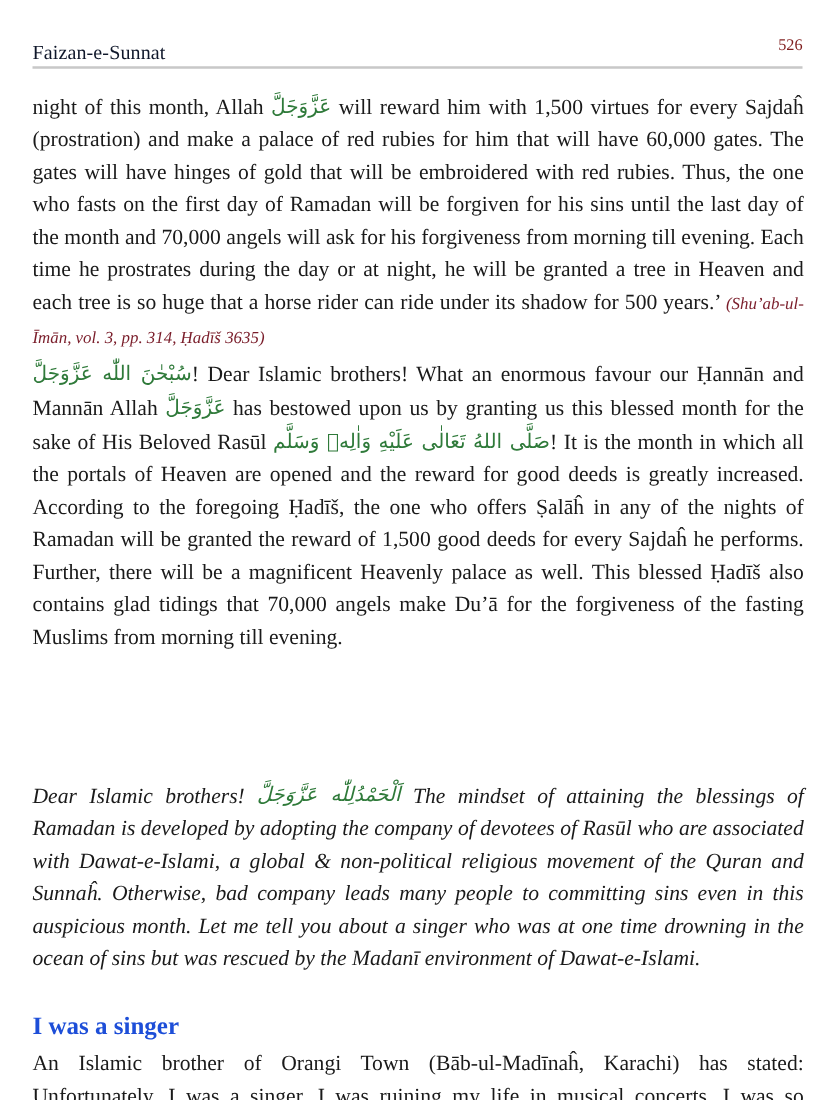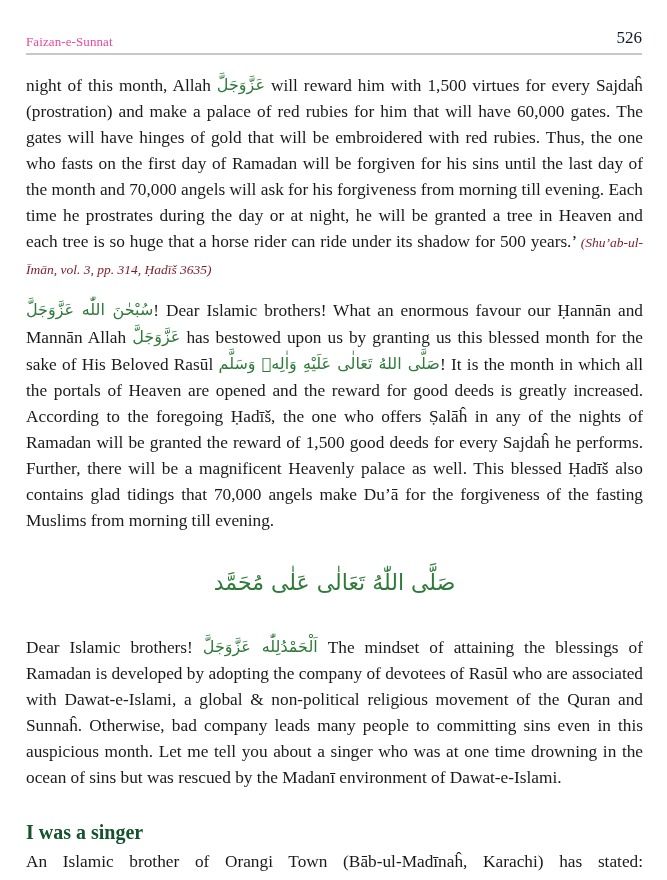--- a/index.html
+++ b/index.html
@@ -20,31 +20,31 @@
       left: 26px;
       right: 25px;
       top: 28px;
       height: 25px;
       border-bottom: 2px solid #c8c8c8;
     }
     .running-title {
       position: absolute;
       left: 0;
       top: 6px;
-      font-size: 13px;
-      color: #ec4899;
+      font-size: 16px;
+      color: #0f172a;
       font-family: "Liberation Serif", serif;
       letter-spacing: 0.1px;
     }
     .page-number {
       position: absolute;
       right: 0;
       top: 0;
-      font-size: 17px;
-      color: #0f172a;
+      font-size: 13px;
+      color: #7f1d1d;
     }
     .page-body {
       position: absolute;
       left: 26px;
       top: 72px;
       width: 617px;
     }
     p {
       margin: 0;
       font-size: 17.3px;
@@ -59,42 +59,42 @@
       direction: rtl;
       unicode-bidi: isolate;
       vertical-align: 1px;
     }
     .citation {
       color: #7a1d2a;
       font-style: italic;
       font-size: 13.5px;
     }
     .para-1 { }
-    .para-2 { margin-top: 14px; }
+    .para-2 { margin-top: 3px; }
     .salawat {
       margin-top: 20px;
       height: 56px;
       display: flex;
       justify-content: center;
       gap: 60px;
       align-items: center;
       direction: rtl;
     }
     .salawat span {
       color: #2f7a3a;
       font-family: "DejaVu Sans", sans-serif;
       font-size: 22px;
     }
-    .para-3 { margin-top: 24px; }
+    .para-3 { margin-top: 24px; font-style: italic; }
     .section-heading {
       margin: 28px 0 0 0;
       font-size: 20px;
       line-height: 26px;
       font-weight: bold;
-      color: #14532d;
+      color: #1d4ed8;
     }
     .para-4 { margin-top: 4px; }
   </style>
 </head>
 <body>
 
 <div class="running-header">
   <span class="running-title">Faizan-e-Sunnat</span>
   <span class="page-number">526</span>
 </div>
@@ -103,21 +103,20 @@
 
   <p class="para-1">
     <span>night of this month, Allah </span><span class="arabic-inline">عَزَّوَجَلَّ</span><span> will reward him with 1,500 virtues for every Sajdaĥ (prostration) and make a palace of red rubies for him that will have 60,000 gates. The gates will have hinges of gold that will be embroidered with red rubies. Thus, the one who fasts on the first day of Ramadan will be forgiven for his sins until the last day of the month and 70,000 angels will ask for his forgiveness from morning till evening. Each time he prostrates during the day or at night, he will be granted a tree in Heaven and each tree is so huge that a horse rider can ride under its shadow for 500 years.’ </span><span class="citation">(Shu’ab-ul-Īmān, vol. 3, pp. 314, Ḥadīš 3635)</span>
   </p>
 
   <p class="para-2">
     <span class="arabic-inline">سُبْحٰنَ اللّٰه عَزَّوَجَلَّ</span><span>! Dear Islamic brothers! What an enormous favour our Ḥannān and Mannān Allah </span><span class="arabic-inline">عَزَّوَجَلَّ</span><span> has bestowed upon us by granting us this blessed month for the sake of His Beloved Rasūl </span><span class="arabic-inline">صَلَّى اللهُ تَعَالٰى عَلَيْهِ وَاٰلِهٖ وَسَلَّم</span><span>! It is the month in which all the portals of Heaven are opened and the reward for good deeds is greatly increased. According to the foregoing Ḥadīš, the one who offers Ṣalāĥ in any of the nights of Ramadan will be granted the reward of 1,500 good deeds for every Sajdaĥ he performs. Further, there will be a magnificent Heavenly palace as well. This blessed Ḥadīš also contains glad tidings that 70,000 angels make Du’ā for the forgiveness of the fasting Muslims from morning till evening.</span>
   </p>
 
   <div class="salawat">
-    <span>صَلَّى اللّٰهُ تَعَالٰى عَلٰى مُحَمَّد</span>
   </div>
 
   <p class="para-3">
     <span>Dear Islamic brothers! </span><span class="arabic-inline">اَلْحَمْدُلِلّٰه عَزَّوَجَلَّ</span><span> The mindset of attaining the blessings of Ramadan is developed by adopting the company of devotees of Rasūl who are associated with Dawat-e-Islami, a global &amp; non-political religious movement of the Quran and Sunnaĥ. Otherwise, bad company leads many people to committing sins even in this auspicious month. Let me tell you about a singer who was at one time drowning in the ocean of sins but was rescued by the Madanī environment of Dawat-e-Islami.</span>
   </p>
 
   <h2 class="section-heading">I was a singer</h2>
 
   <p class="para-4">An Islamic brother of Orangi Town (Bāb-ul-Madīnaĥ, Karachi) has stated: Unfortunately, I was a singer. I was ruining my life in musical concerts. I was so heedless that I neither offered Ṣalāĥ nor felt guilty about my sins.</p>
 

